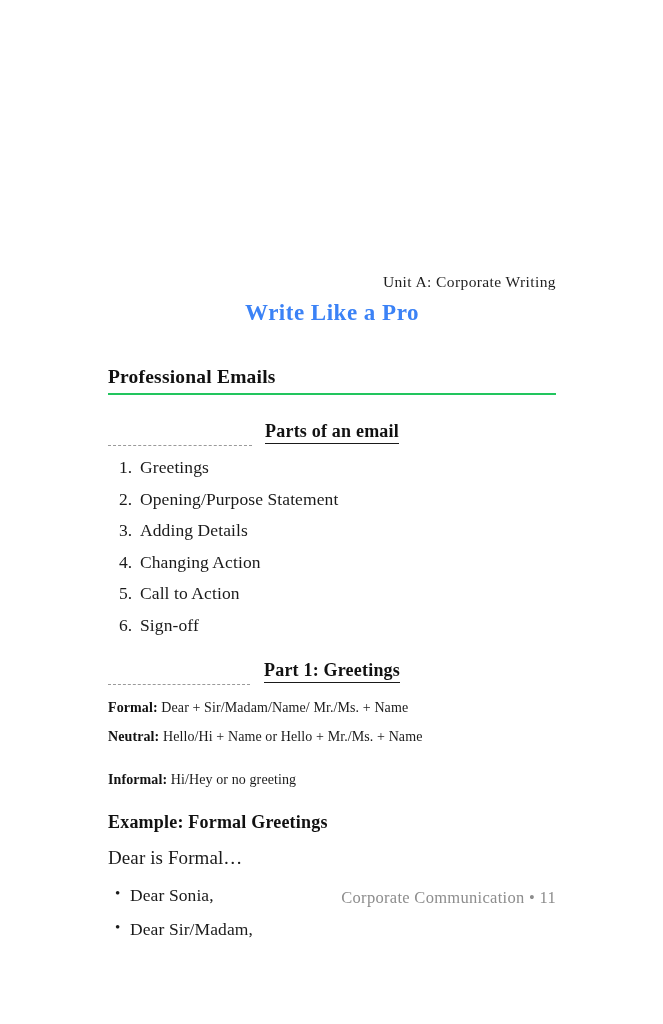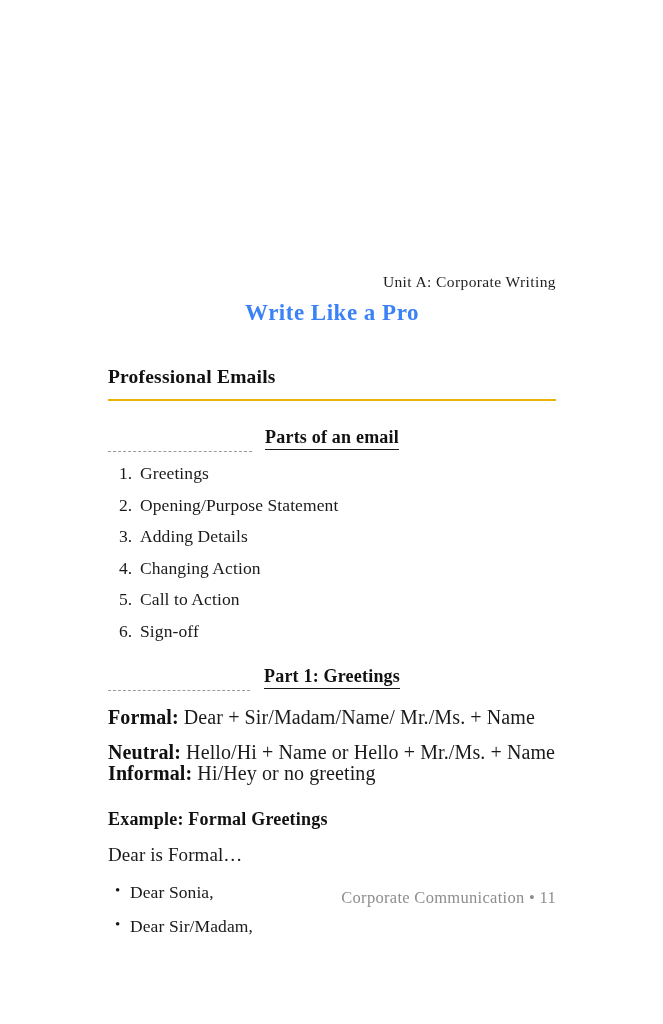--- a/index.html
+++ b/index.html
@@ -46,22 +46,22 @@
     margin-top: 7px;
     color: #3b82f6;
   }
 
   
   .section-heading {
     font-size: 19.5px;
     font-weight: bold;
     letter-spacing: 0.2px;
     margin-top: 38px;
-    padding-bottom: 11px;
-    border-bottom: 2px solid #eab308;
+    padding-bottom: 5px;
+    border-bottom: 2px solid #22c55e;
     color: #111;
   }
 
   
   .sub-heading {
     margin-top: 26px;
     position: relative;
     display: block;
     text-align: center;
   }
@@ -97,31 +97,31 @@
     letter-spacing: 0.1px;
   }
   ol.numbered li .num {
     position: absolute;
     left: 11px;
     top: 0;
   }
 
   
   .def-row {
-    font-size: 20px;
+    font-size: 14px;
     line-height: 1.05;
     letter-spacing: 0.1px;
   }
   .def-row .lbl {
     font-weight: bold;
     color: #111;
   }
   .def-row.gap-lg { margin-top: 16px; }
   .def-row.gap-md { margin-top: 14px; }
-  .def-row.gap-sm { margin-top: 0; }
+  .def-row.gap-sm { margin-top: 28px; }
 
   
   .example-heading {
     font-size: 18px;
     font-weight: bold;
     letter-spacing: 0.2px;
     margin-top: 25px;
     color: #111;
   }
   .example-note {

